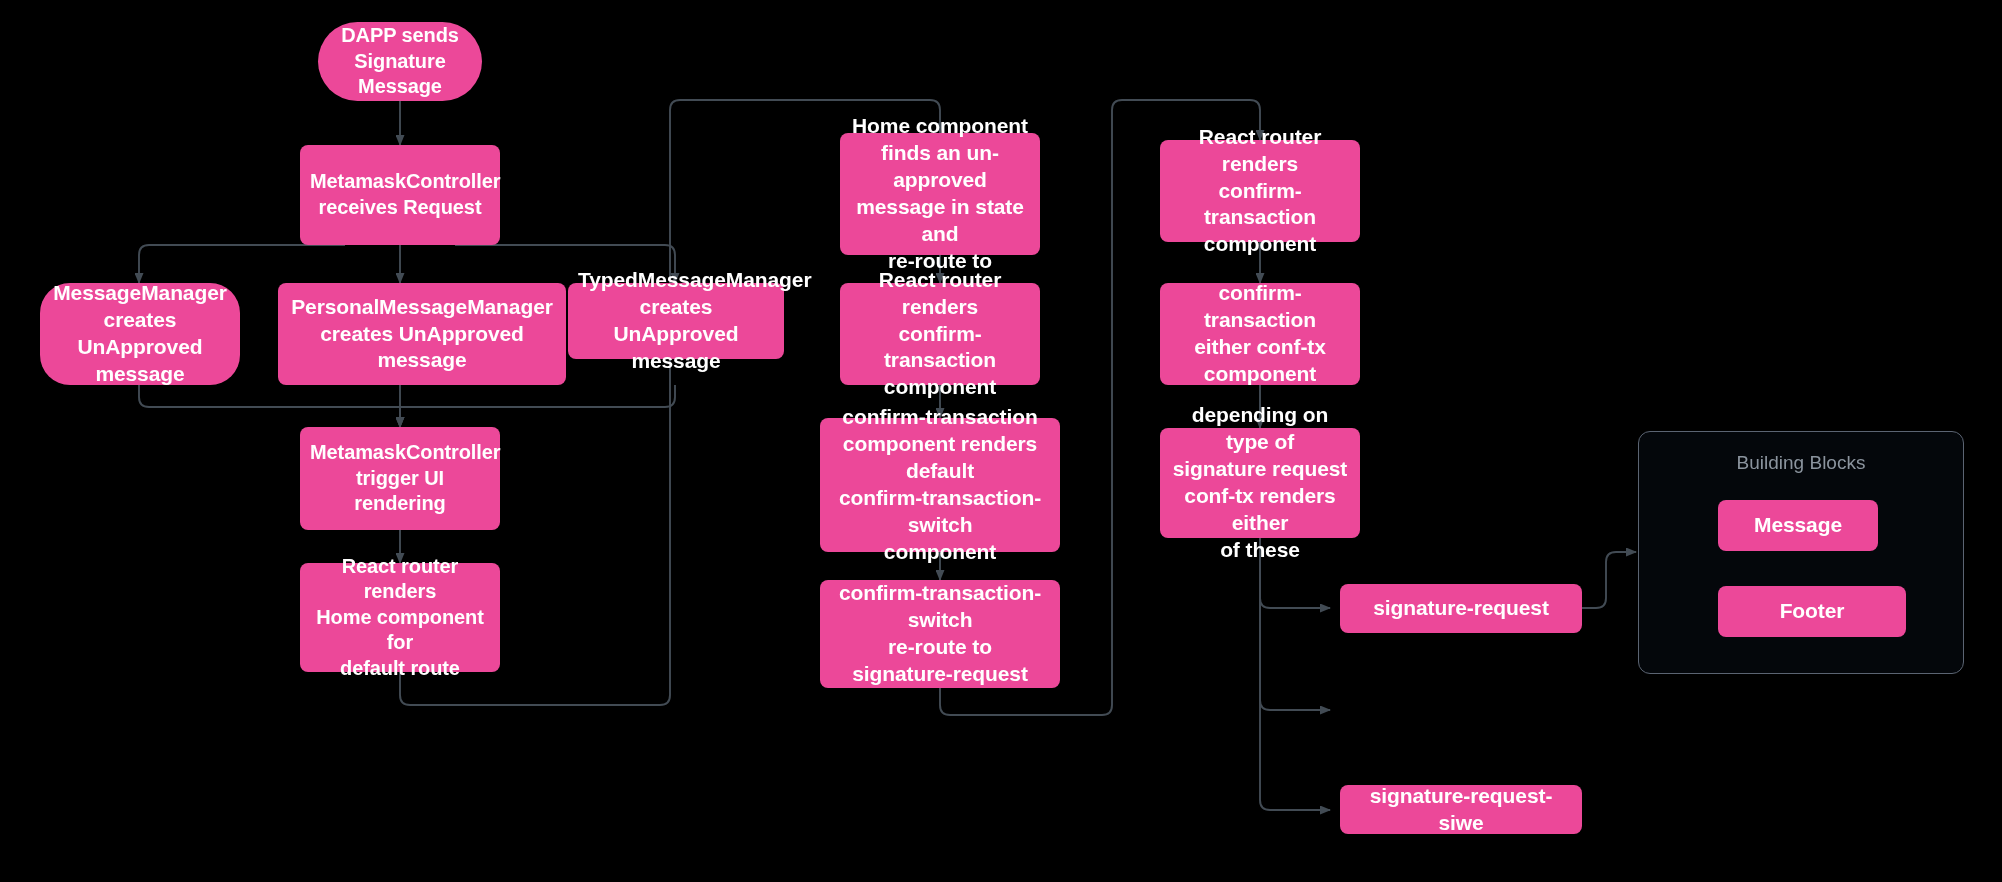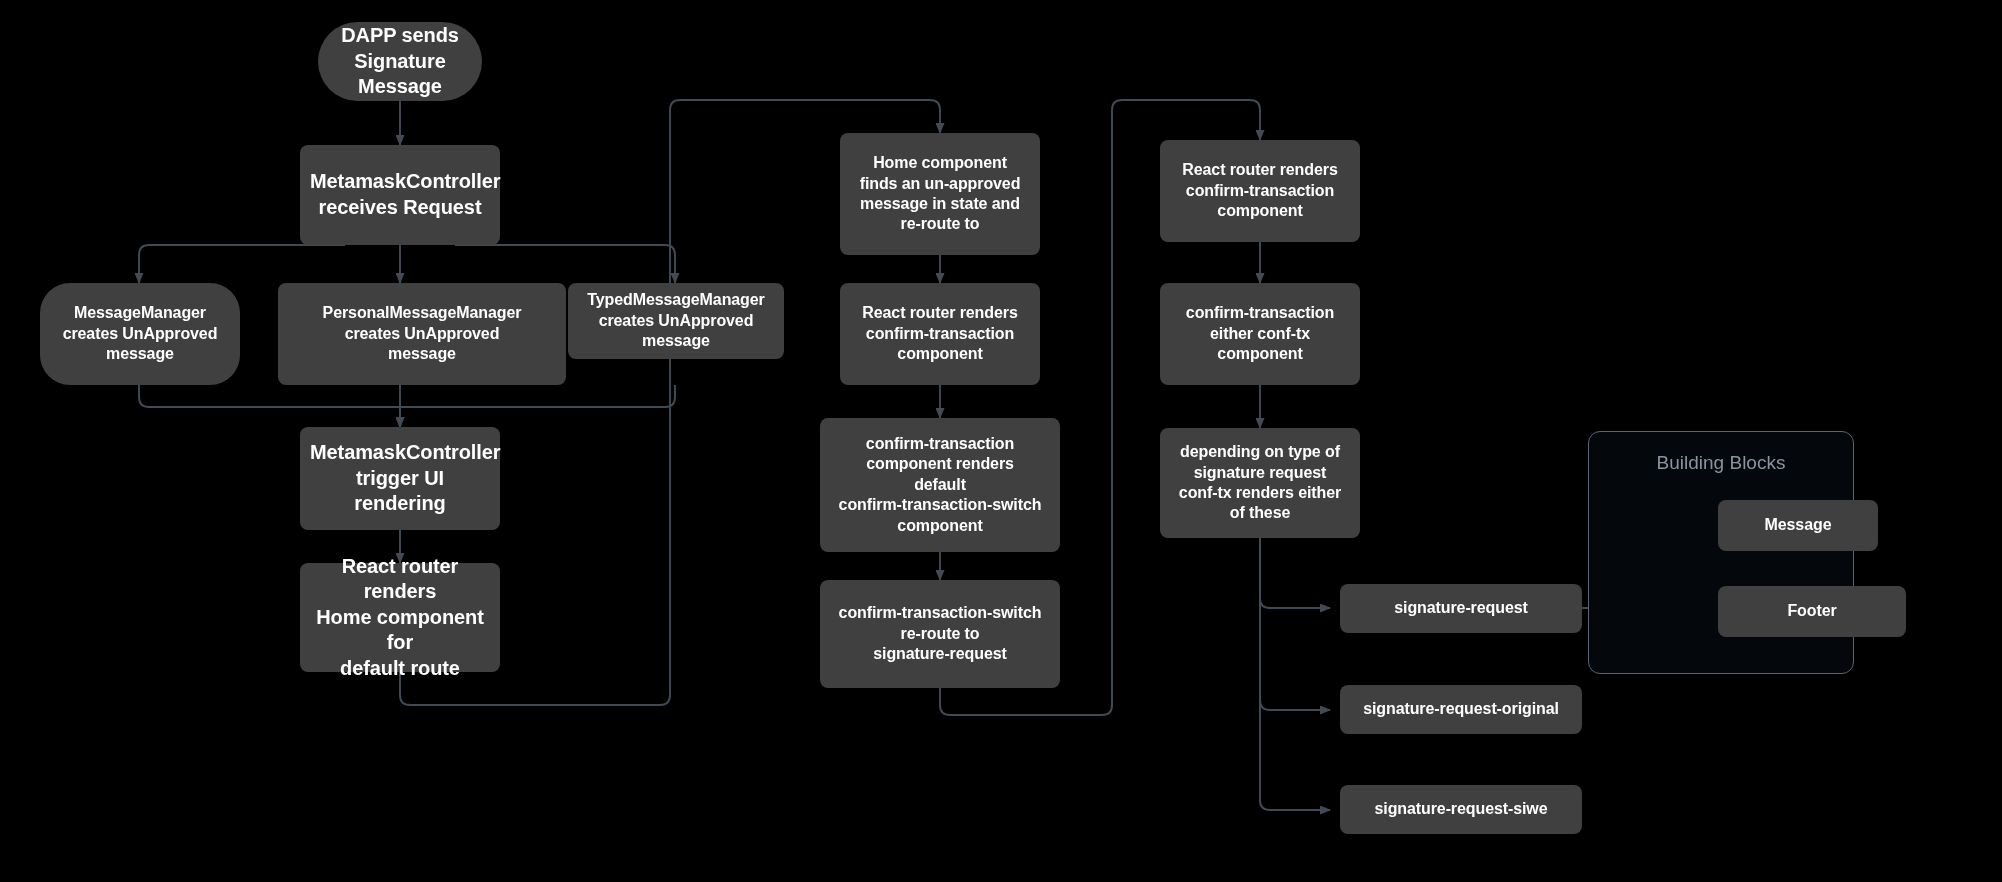--- a/index.html
+++ b/index.html
@@ -1,28 +1,28 @@
 <!DOCTYPE html>
 <html><head>
 <meta charset="utf-8">
 <style>
   html,body{margin:0;padding:0;background:#000;}
   body{width:2002px;height:882px;overflow:hidden;
        font-family:"Liberation Sans","DejaVu Sans",sans-serif;}
   #stage{position:relative;width:2002px;height:882px;background:#000;}
   svg.edges{position:absolute;left:0;top:0;width:2002px;height:882px;overflow:visible;}
 
-  .node{position:absolute;box-sizing:border-box;background:#404040;color:#ffffff;
+  .node{position:absolute;box-sizing:border-box;background:#ec4899;color:#ffffff;
         border-radius:8px;display:flex;align-items:center;justify-content:center;
         text-align:center;font-weight:bold;line-height:1.28;padding:0 10px;
         letter-spacing:-0.1px;}
   .node.stadium{border-radius:60px;}
   .node .txt{width:100%;}
   .node .ital{font-style:italic;display:block;}
-  .f19{font-size:16px;align-items:center;}
+  .f19{font-size:21px;align-items:center;}
   .f20{font-size:20px;}
 
   .cluster{position:absolute;box-sizing:border-box;border:1.4px solid #5b6472;
            border-radius:12px;background:#04070b;}
   .cluster-title{position:absolute;color:#8b949e;font-size:19px;font-weight:normal;
                  text-align:center;width:100%;left:0;}
 </style>
 </head>
 <body>
 
@@ -181,29 +181,26 @@
       <span>signature request</span><br>
       <span>conf-tx renders either</span><br>
       <span>of these</span>
     </span>
   </div>
 
   <div class="node f19" style="left:1340px;top:584px;width:242px;height:49px;">
     <span class="txt">signature-request</span>
   </div>
 
-  <div class="node f19" style="left:1340px;top:685px;width:242px;height:49px;">
-    <span class="txt">signature-request-original</span>
-  </div>
 
   <div class="node f19" style="left:1340px;top:785px;width:242px;height:49px;">
     <span class="txt">signature-request-siwe</span>
   </div>
 
-  <div class="cluster" style="left:1588px;top:431px;width:266px;height:243px;">
+  <div class="cluster" style="left:1638px;top:431px;width:326px;height:243px;">
     <div class="cluster-title" style="top:20px;">Building Blocks</div>
   </div>
 
   <div class="node f19" style="left:1718px;top:500px;width:160px;height:51px;">
     <span class="txt">Message</span>
   </div>
 
   <div class="node f19" style="left:1718px;top:586px;width:188px;height:51px;">
     <span class="txt">Footer</span>
   </div>

